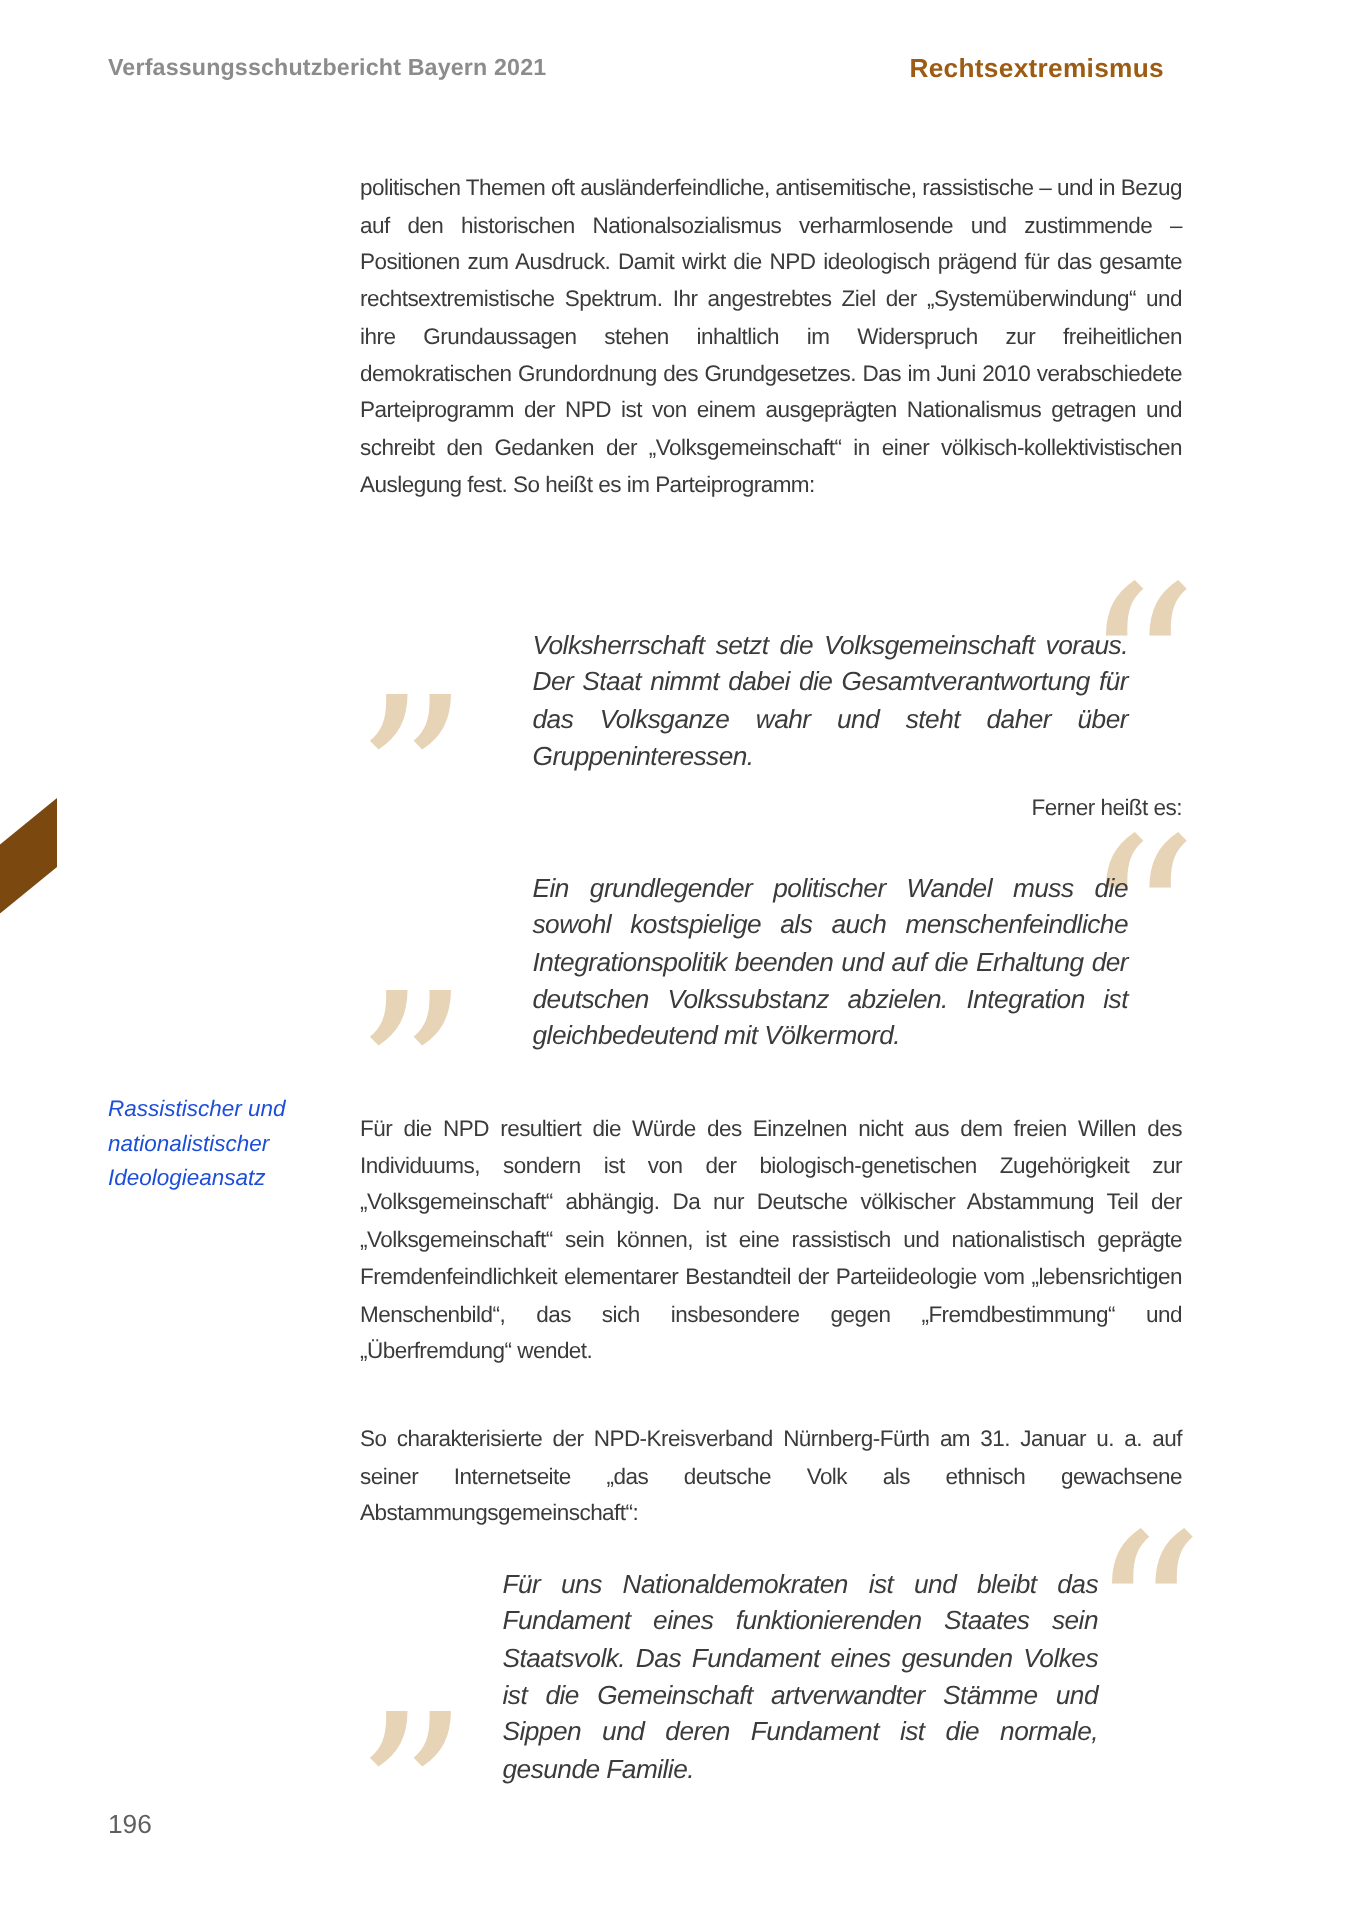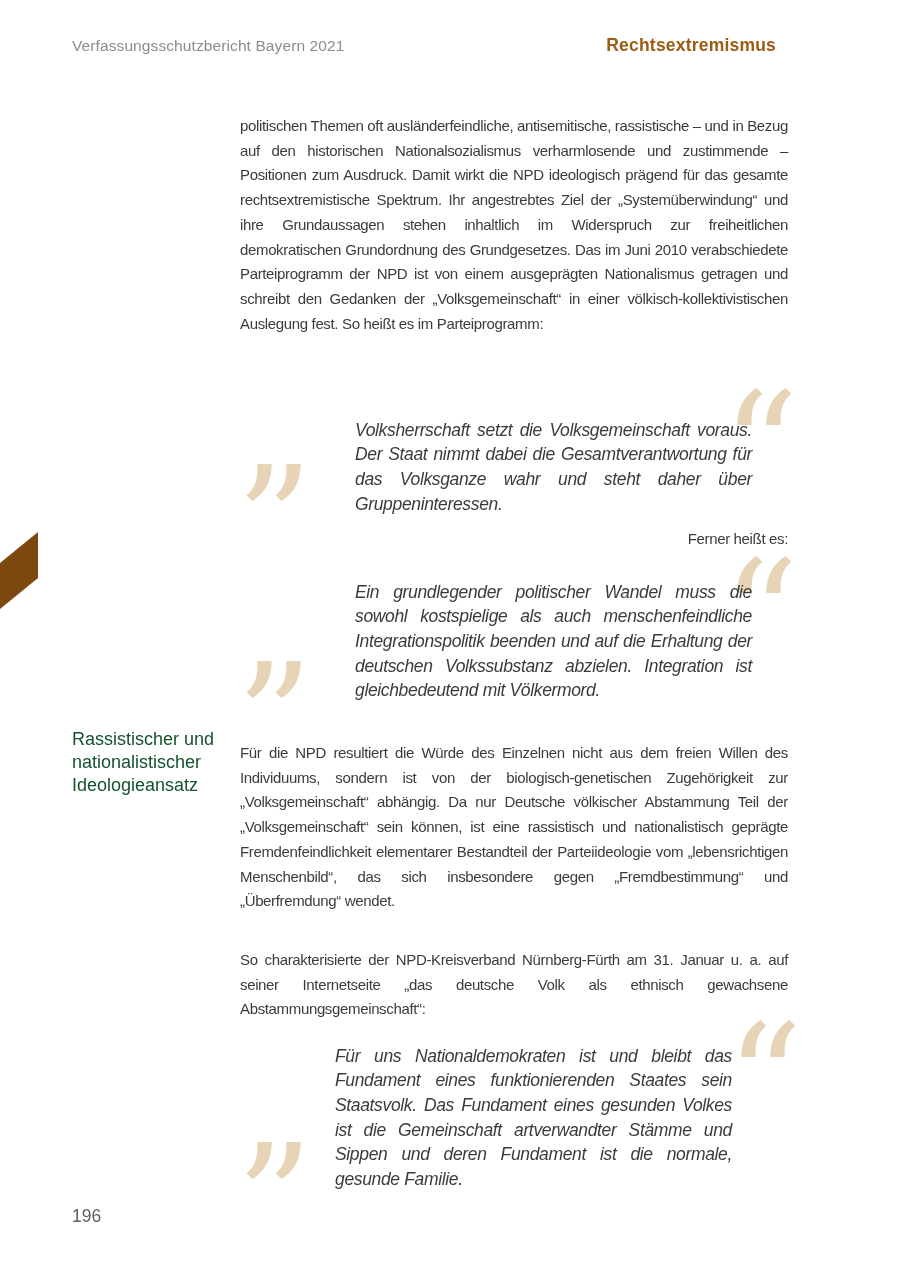--- a/index.html
+++ b/index.html
@@ -19,20 +19,21 @@
 
   
   .header-left {
     position: absolute;
     left: 72px;
     top: 37px;
     font-size: 15.5px;
     letter-spacing: 0.1px;
     color: #8c8c8c;
     white-space: nowrap;
+    font-weight: bold;
   }
   .header-right {
     position: absolute;
     right: 124px;
     top: 35px;
     font-size: 17.5px;
     font-weight: bold;
     letter-spacing: 0.2px;
     color: #9d5c13;
     white-space: nowrap;
@@ -98,24 +99,25 @@
   .qmark-close2 { left: 236px; top: 643px; }
   .qmark-open3  { left: 726px; top: 1004px; }
   .qmark-close3 { left: 236px; top: 1124px; }
 
   
   .sidebar-note {
     position: absolute;
     left: 72px;
     top: 728px;
     width: 158px;
-    font-size: 18px;
+    font-size: 15px;
     line-height: 23px;
-    color: #14532d;
+    color: #1d4ed8;
     text-align: left;
+    font-style: italic;
   }
 
   
   .page-number {
     position: absolute;
     left: 72px;
     top: 1206px;
     font-size: 17.5px;
     color: #5f5f5f;
   }

